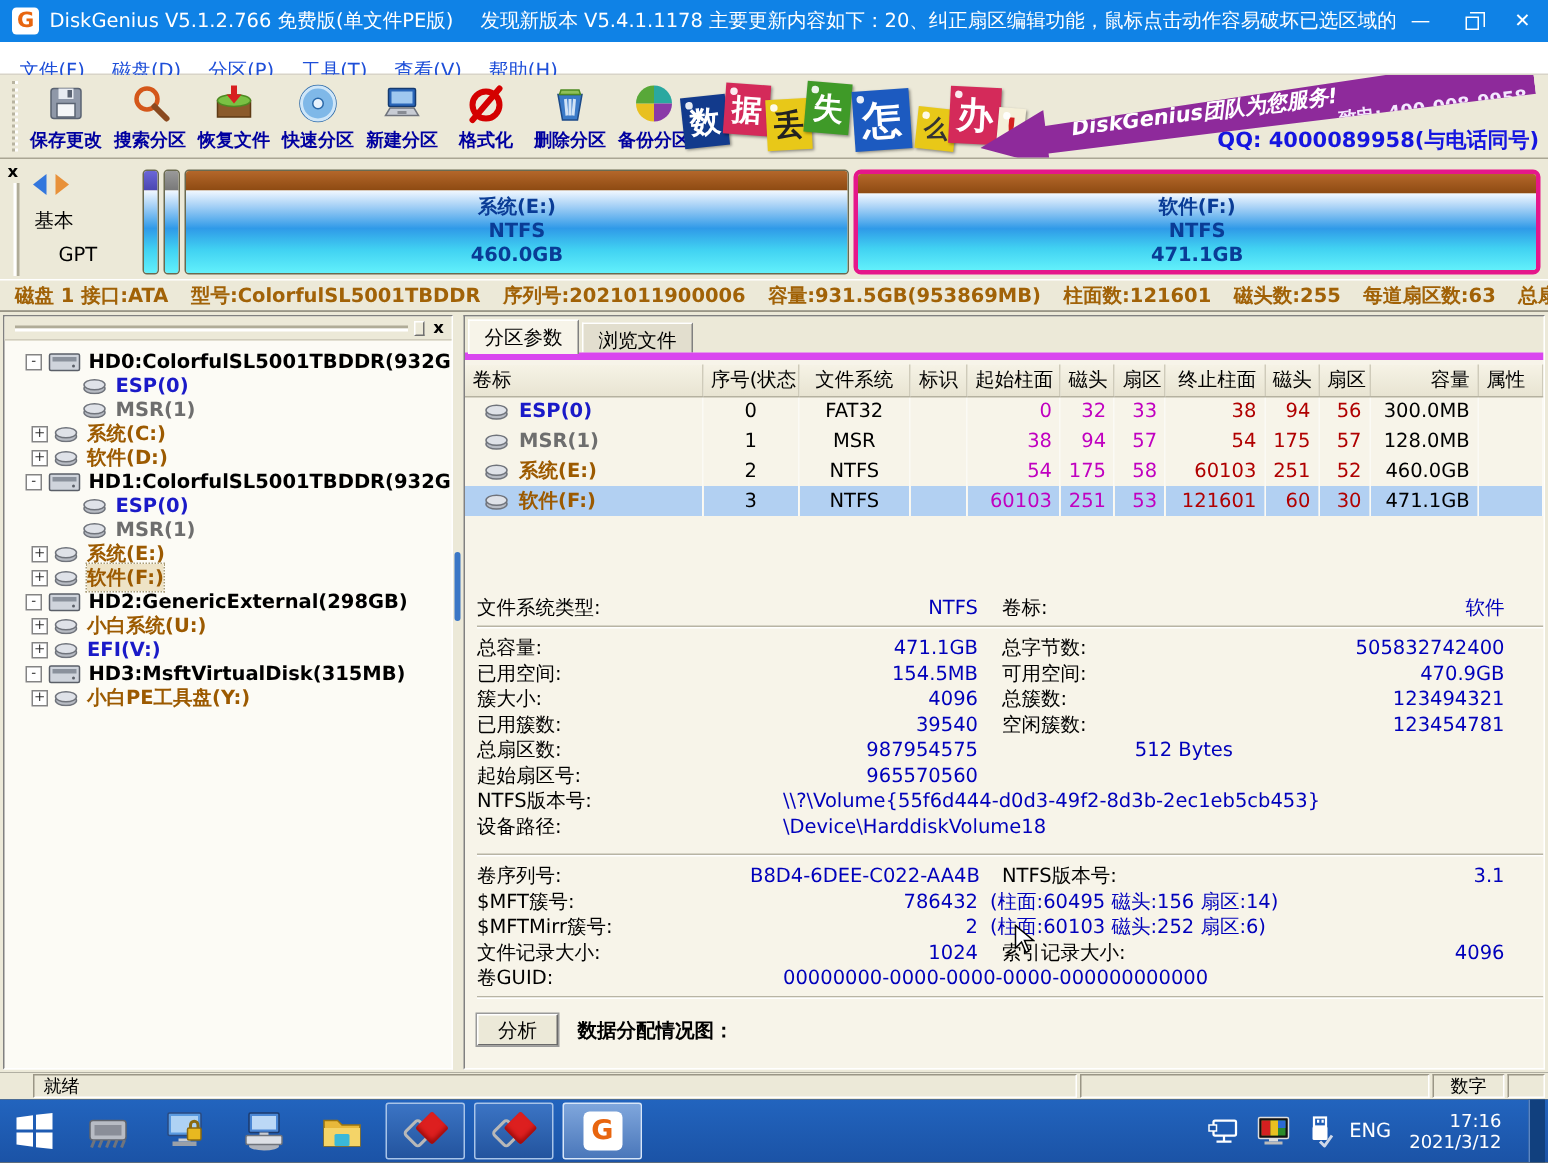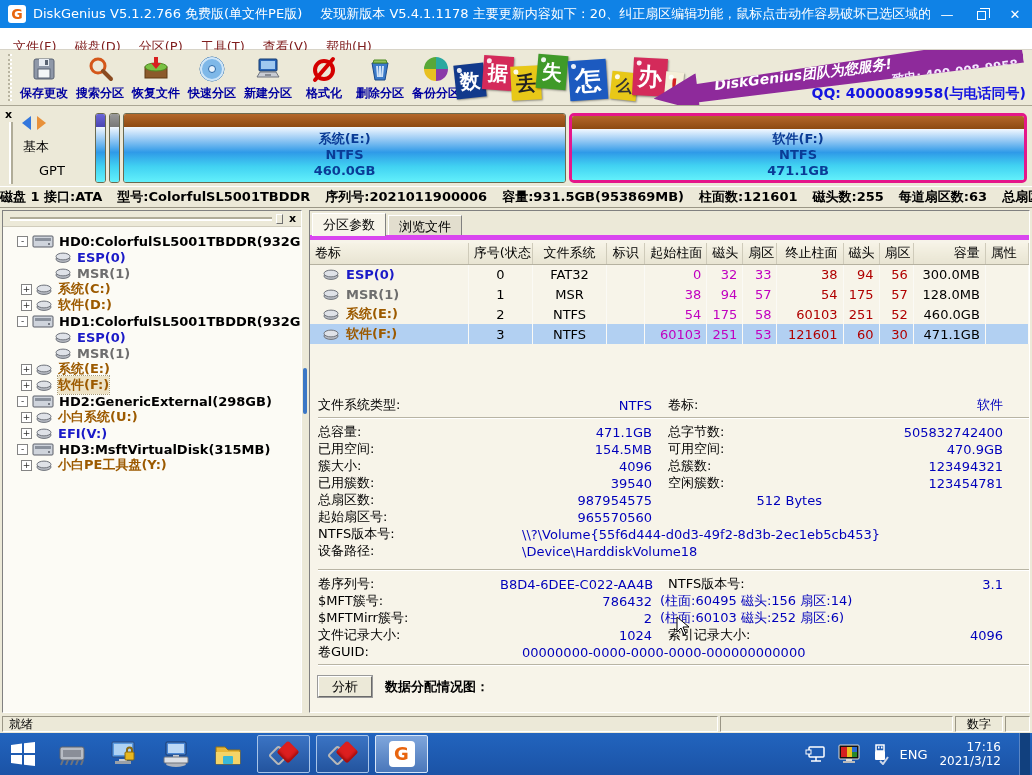--- a/index.html
+++ b/index.html
@@ -12,21 +12,21 @@
   .app-icon { width:18px; height:18px; background:#fff; border-radius:3px; color:#e8650f; font-weight:bold; font-size:14px; line-height:18px; text-align:center; margin-right:7px; }
   .title-text { font-size:13px; white-space:nowrap; }
   .update-text { font-size:13px; margin-left:18px; white-space:nowrap; overflow:hidden; flex:1; }
   .win-controls { display:flex; height:28px; flex:0 0 auto; }
   .win-btn { width:34px; height:28px; display:flex; align-items:center; justify-content:center; color:#fff; font-size:13px; }
   .restore-glyph { width:9px; height:9px; border:1px solid #fff; position:relative; margin-top:2px; }
   .restore-glyph:before { content:""; position:absolute; left:2px; top:-4px; width:9px; height:9px; border:1px solid #fff; border-bottom:none; border-left:none; }
 
   
   .menubar { height:22px; background:#ffffff; border-bottom:1px solid #d8d4c8; display:flex; align-items:center; padding-left:4px; flex:0 0 auto; }
-  .menu-item { padding:0 9px; color:#7f1d1d;margin-top:17px; }
+  .menu-item { padding:0 9px; color:#1d4ed8;margin-top:17px; }
 
   
   .toolbar { height:56px; background:#ece9d8; border-bottom:1px solid #aaa694; position:relative; display:flex; align-items:stretch; padding-left:8px; flex:0 0 auto; }
   .tb-grip { width:4px; margin:4px 4px 4px 0; border-left:2px dotted #b8b4a0; border-right:2px dotted #fff; }
   .tb-btn { width:56px; display:flex; flex-direction:column; align-items:center; justify-content:flex-start; padding-top:4px;font-weight:bold; }
   .tb-ico { width:30px; height:30px; display:flex; align-items:center; justify-content:center; }
   .tb-label { font-size:12px; color:#0000a0; margin-top:1px; white-space:nowrap; }
   
   .ad { position:absolute; right:0; top:0; width:585px; height:55px; overflow:hidden; }
   .tile { position:absolute; width:30px; height:34px; display:flex; align-items:center; justify-content:center; font-weight:bold; font-size:20px; box-shadow:1px 1px 2px rgba(0,0,0,.4); }
@@ -51,21 +51,21 @@
   .bar-small { width:11px; flex:0 0 auto; }
   .band { height:13px; flex:0 0 auto; }
   .band-data { background:linear-gradient(180deg,#b4672a,#8d4a12); }
   .band-esp  { background:linear-gradient(180deg,#6b66d8,#4a46b0); }
   .band-msr  { background:linear-gradient(180deg,#9a9a9a,#787878); }
   .bar-body { flex:1; display:flex; flex-direction:column; align-items:center; justify-content:center; background:linear-gradient(180deg,#f2f8ff 0%,#a9d2f6 18%,#2f9ae8 46%,#41d2f2 72%,#62f0fb 100%); }
   .bar-body div { color:#0a3c96; font-weight:bold; font-size:13px; line-height:16px; }
   .bar-selected { border:3px solid #e5178a; border-radius:5px; }
 
   
-  .diskinfo { height:21px; background:#ece9d8; border-top:1px solid #fff; display:flex; align-items:center; gap:15px; font-weight:bold; color:#000000; white-space:nowrap; flex:0 0 auto; }
+  .diskinfo { height:21px; background:#ece9d8; border-top:1px solid #fff; display:flex; align-items:center; padding-left:10px; gap:15px; font-weight:bold; color:#a16207; white-space:nowrap; flex:0 0 auto; }
 
   
   .main { flex:1; display:flex; border-top:1px solid #9a9686; background:#ece9d8; min-height:0; }
   .tree-panel { width:300px; margin:2px 0 2px 2px; background:#fcfbf5; border:1px solid #808080; border-right-color:#fff; border-bottom-color:#fff; display:flex; flex-direction:column; flex:0 0 auto; }
   .tree-header { height:16px; display:flex; align-items:center; padding:0 3px; background:#ece9d8; border-bottom:1px solid #d0ccbc; }
   .tree-slider { flex:1; height:4px; border-top:2px solid #b0ac98; border-bottom:2px solid #fff; margin:0 4px; }
   .tree-slider-handle { width:7px; height:10px; background:#ece9d8; border:1px solid; border-color:#fff #707070 #707070 #fff; margin-right:4px; }
   .tree-close { font-size:11px; font-weight:bold; color:#000; padding:0 2px; }
   .tree-body { flex:1; padding-top:6px; overflow:hidden; }
   .trow { height:16px; display:flex; align-items:center; white-space:nowrap; }
@@ -114,21 +114,21 @@
 
   .analyze-row { display:flex; align-items:center; margin:10px 0 0 8px; }
   .btn-classic { width:54px; height:21px; background:#ece9d8; border:1px solid; border-color:#fff #6a6a6a #6a6a6a #fff; outline:1px solid #9a9a9a; color:#000; font-size:13px; display:flex; align-items:center; justify-content:center; }
   .analyze-label { font-weight:bold; margin-left:13px; color:#000; }
 
   .cursor-svg { position:absolute; left:366px; top:376px; z-index:5; }
 
   
   .statusbar { height:18px; background:#ece9d8; display:flex; gap:2px; padding:1px 2px; flex:0 0 auto; font-size:12px; }
   .sb-cell { border:1px solid; border-color:#9a9686 #fff #fff #9a9686; display:flex; align-items:center; padding:0 6px; color:#000; }
-  .sb-ready { flex:1; }
+  .sb-ready { flex:1;margin-left:20px; }
   .sb-empty { width:233px; }
   .sb-num { width:48px; justify-content:center; }
   .sb-end { width:25px; }
 
   
   .taskbar { height:42px; background:linear-gradient(180deg,#2264be,#1b53a6); display:flex; align-items:center; padding:0 2px 0 0; flex:0 0 auto; }
   .tk-start { width:46px; height:42px; display:flex; align-items:center; justify-content:center; }
   .tk-ico { width:52px; height:42px; display:flex; align-items:center; justify-content:center; }
   .tk-btn { width:53px; height:38px; margin:0 3px; border:1px solid #a8c4e8; border-radius:2px; background:linear-gradient(180deg,#3b74c4,#23549e); display:flex; align-items:center; justify-content:center; }
   .tk-btn-active { background:linear-gradient(180deg,#7fa6dc,#4a77ba); border-color:#d8e6f8; }

